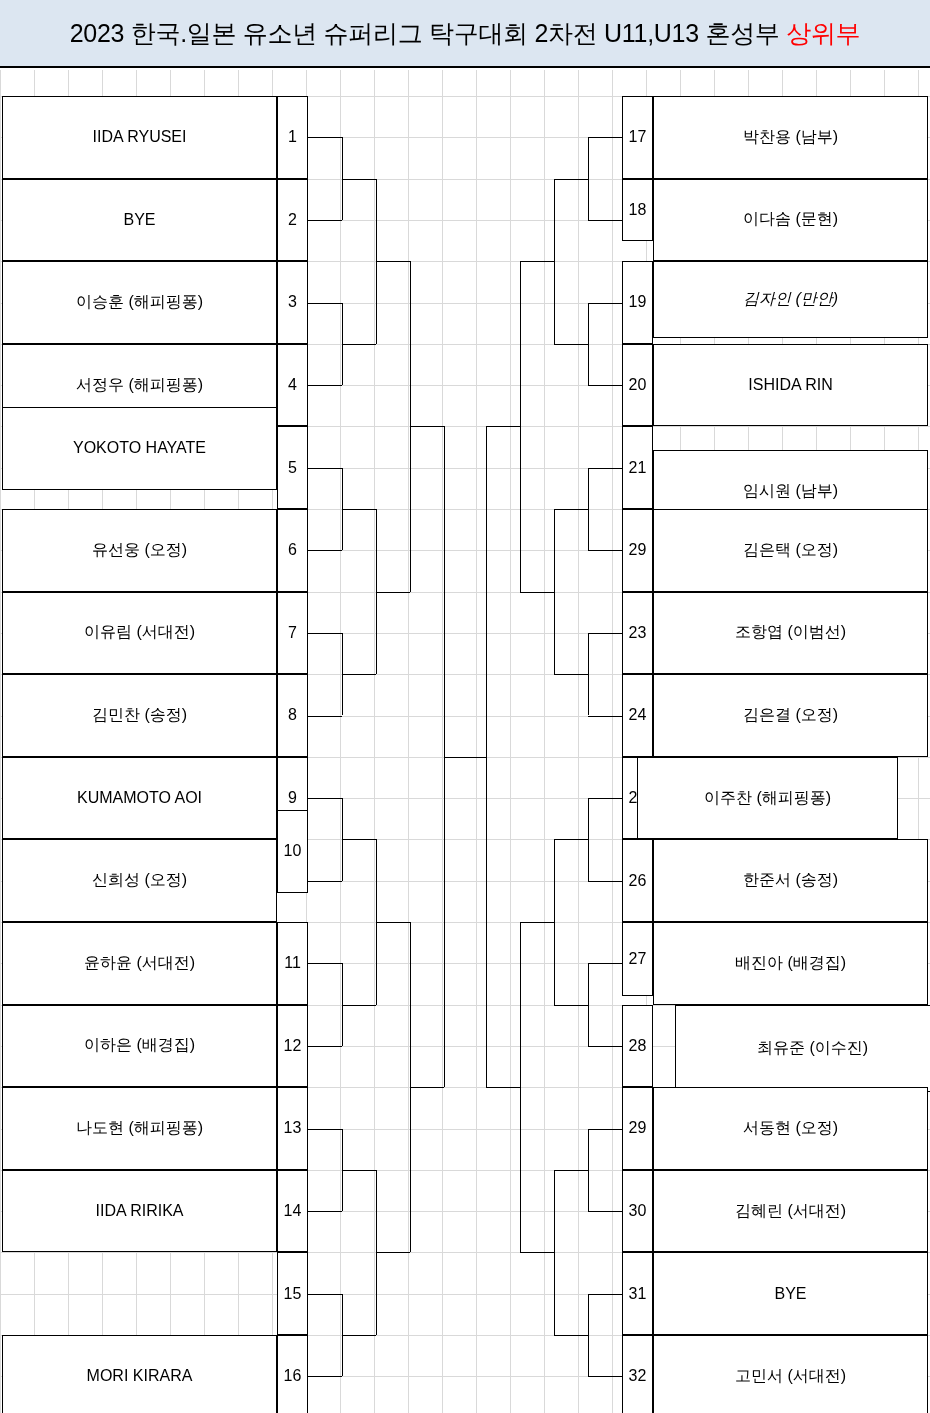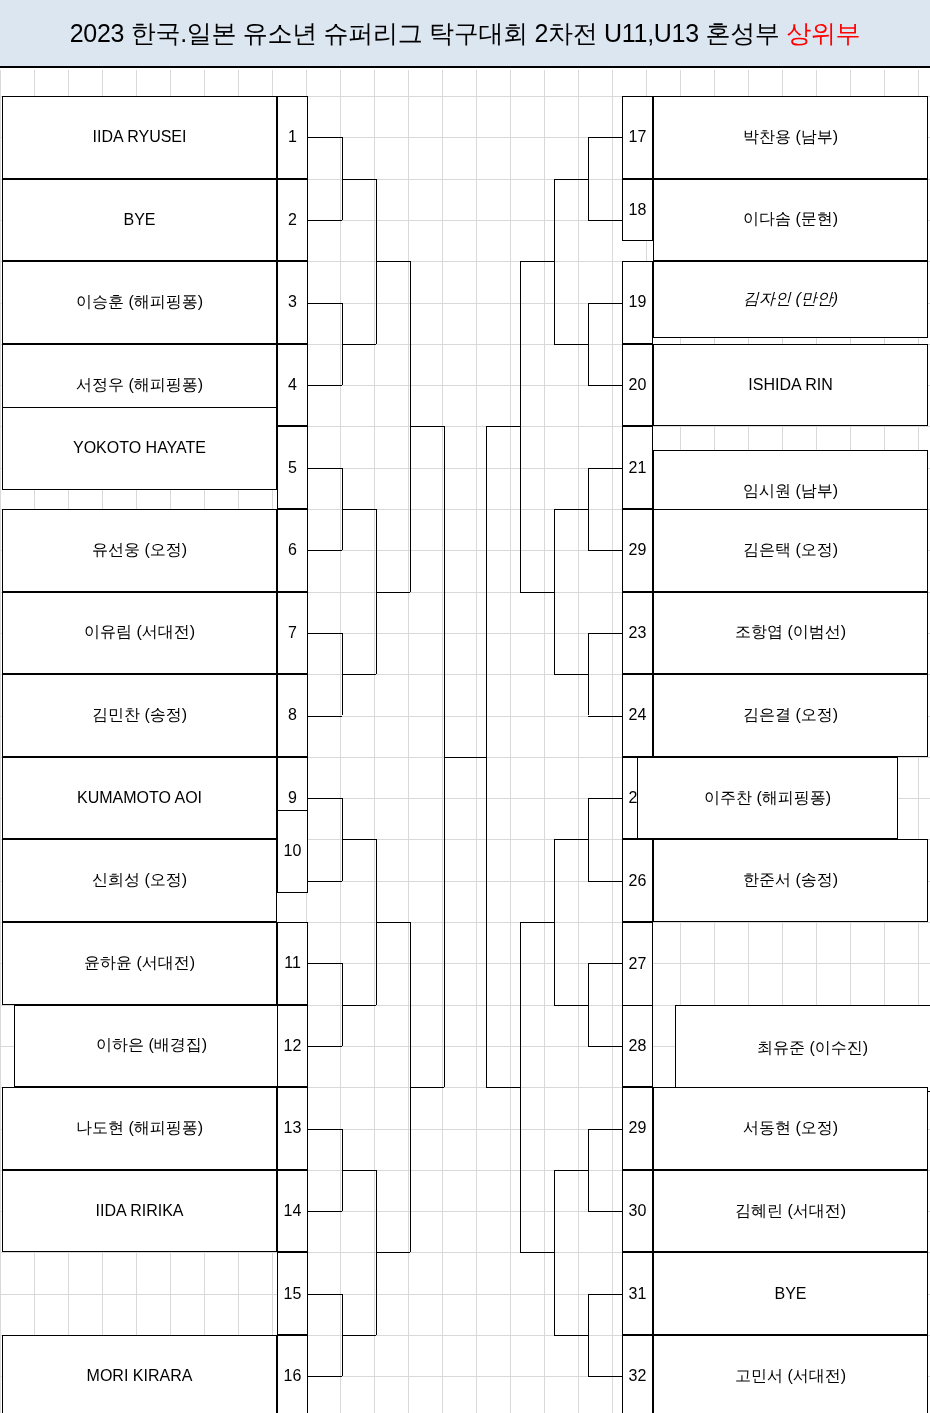--- a/index.html
+++ b/index.html
@@ -140,21 +140,21 @@
     <div class="name-cell" style="left: 2px; top: 521.6px; width: 275px; height: 82.6px;">이유림 (서대전)</div>
     <div class="seed-cell seed-left" style="left: 277px; top: 521.6px; width: 31px; height: 82.6px;">7</div>
     <div class="name-cell" style="left: 2px; top: 604.2px; width: 275px; height: 82.6px;">김민찬 (송정)</div>
     <div class="seed-cell seed-left" style="left: 277px; top: 604.2px; width: 31px; height: 82.6px;">8</div>
     <div class="name-cell" style="left: 2px; top: 686.8px; width: 275px; height: 82.6px;">KUMAMOTO AOI</div>
     <div class="seed-cell seed-left" style="left: 277px; top: 686.8px; width: 31px; height: 82.6px;">9</div>
     <div class="name-cell" style="left: 2px; top: 769.4px; width: 275px; height: 82.6px;">신희성 (오정)</div>
     <div class="seed-cell seed-left" style="left: 277px; top: 740px; width: 31px; height: 82.6px;">10</div>
     <div class="name-cell" style="left: 2px; top: 852px; width: 275px; height: 82.6px;">윤하윤 (서대전)</div>
     <div class="seed-cell seed-left" style="left: 277px; top: 852px; width: 31px; height: 82.6px;">11</div>
-    <div class="name-cell" style="left: 2px; top: 934.6px; width: 275px; height: 82.6px; margin-left: 12px;">이하은 (배경집)</div>
+    <div class="name-cell" style="left: 2px; top: 934.6px; width: 275px; height: 82.6px;">이하은 (배경집)</div>
     <div class="seed-cell seed-left" style="left: 277px; top: 934.6px; width: 31px; height: 82.6px;">12</div>
     <div class="name-cell" style="left: 2px; top: 1017.2px; width: 275px; height: 82.6px;">나도현 (해피핑퐁)</div>
     <div class="seed-cell seed-left" style="left: 277px; top: 1017.2px; width: 31px; height: 82.6px;">13</div>
     <div class="name-cell" style="left: 2px; top: 1099.8px; width: 275px; height: 82.6px;">IIDA RIRIKA</div>
     <div class="seed-cell seed-left" style="left: 277px; top: 1099.8px; width: 31px; height: 82.6px;">14</div>
     <div class="seed-cell seed-left" style="left: 277px; top: 1182.4px; width: 31px; height: 82.6px;">15</div>
     <div class="name-cell" style="left: 2px; top: 1265px; width: 275px; height: 82.6px;">MORI KIRARA</div>
     <div class="seed-cell seed-left" style="left: 277px; top: 1265px; width: 31px; height: 82.6px;">16</div>
     <div class="seed-cell seed-right" style="left: 622px; top: 26px; width: 31px; height: 82.6px;">17</div>
     <div class="name-cell" style="left: 653px; top: 26px; width: 275px; height: 82.6px;">박찬용 (남부)</div>
@@ -169,21 +169,22 @@
     <div class="seed-cell seed-right" style="left: 622px; top: 439px; width: 31px; height: 82.6px;">29</div>
     <div class="name-cell" style="left: 653px; top: 439px; width: 275px; height: 82.6px;">김은택 (오정)</div>
     <div class="seed-cell seed-right" style="left: 622px; top: 521.6px; width: 31px; height: 82.6px;">23</div>
     <div class="name-cell" style="left: 653px; top: 521.6px; width: 275px; height: 82.6px;">조항엽 (이범선)</div>
     <div class="seed-cell seed-right" style="left: 622px; top: 604.2px; width: 31px; height: 82.6px;">24</div>
     <div class="name-cell" style="left: 653px; top: 604.2px; width: 275px; height: 82.6px;">김은결 (오정)</div>
     <div class="seed-cell seed-right" style="left: 622px; top: 686.8px; width: 31px; height: 82.6px;">25</div>
     <div class="name-cell" style="left: 630px; top: 686.8px; width: 261px; height: 82.6px; margin-left: 7px;">이주찬 (해피핑퐁)</div>
     <div class="seed-cell seed-right" style="left: 622px; top: 769.4px; width: 31px; height: 82.6px;">26</div>
     <div class="name-cell" style="left: 653px; top: 769.4px; width: 275px; height: 82.6px;">한준서 (송정)</div>
-    <div class="seed-cell seed-right" style="left: 622px; top: 852px; width: 31px; height: 84px;">27</div>
+    <div class="seed-cell seed-right" style="left: 622px; top: 852px; width: 31px; height: 74px;">27</div>
+    <div class="name-cell" style="left: 653px; top: 852px; width: 275px; height: 82.6px;">배진아 (배경집)</div>
     <div class="seed-cell seed-right" style="left: 622px; top: 934.6px; width: 31px; height: 82.6px;">28</div>
     <div class="name-cell" style="left: 653px; top: 934.6px; width: 275px; height: 87px; margin-left: 22px;">최유준 (이수진)</div>
     <div class="seed-cell seed-right" style="left: 622px; top: 1017.2px; width: 31px; height: 82.6px;">29</div>
     <div class="name-cell" style="left: 653px; top: 1017.2px; width: 275px; height: 82.6px;">서동현 (오정)</div>
     <div class="seed-cell seed-right" style="left: 622px; top: 1099.8px; width: 31px; height: 82.6px;">30</div>
     <div class="name-cell" style="left: 653px; top: 1099.8px; width: 275px; height: 82.6px;">김혜린 (서대전)</div>
     <div class="seed-cell seed-right" style="left: 622px; top: 1182.4px; width: 31px; height: 82.6px;">31</div>
     <div class="name-cell" style="left: 653px; top: 1182.4px; width: 275px; height: 82.6px;">BYE</div>
     <div class="seed-cell seed-right" style="left: 622px; top: 1265px; width: 31px; height: 82.6px;">32</div>
     <div class="name-cell" style="left: 653px; top: 1265px; width: 275px; height: 82.6px;">고민서 (서대전)</div>

